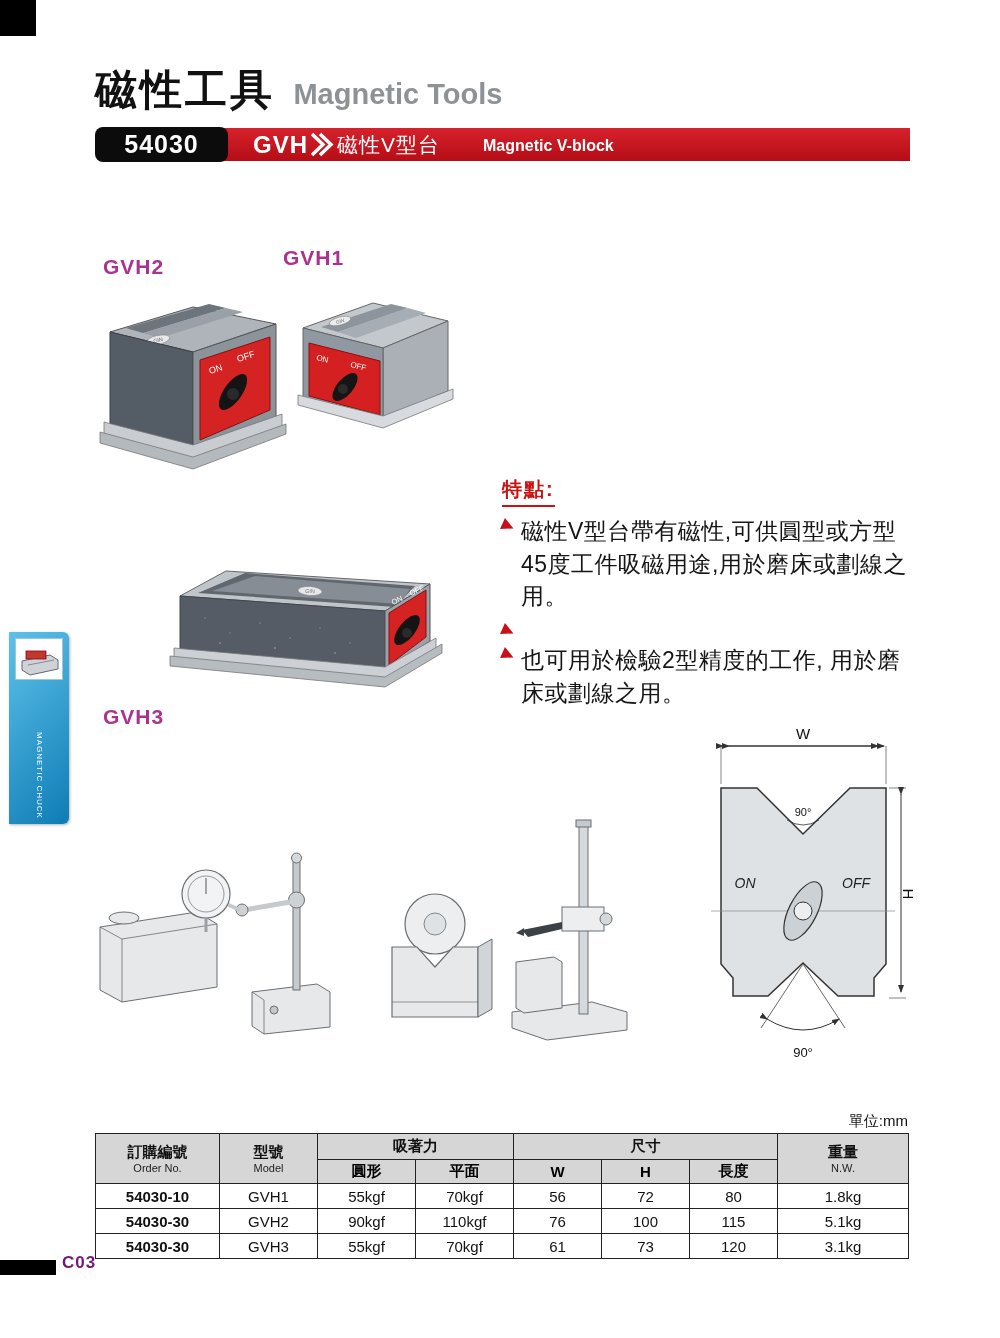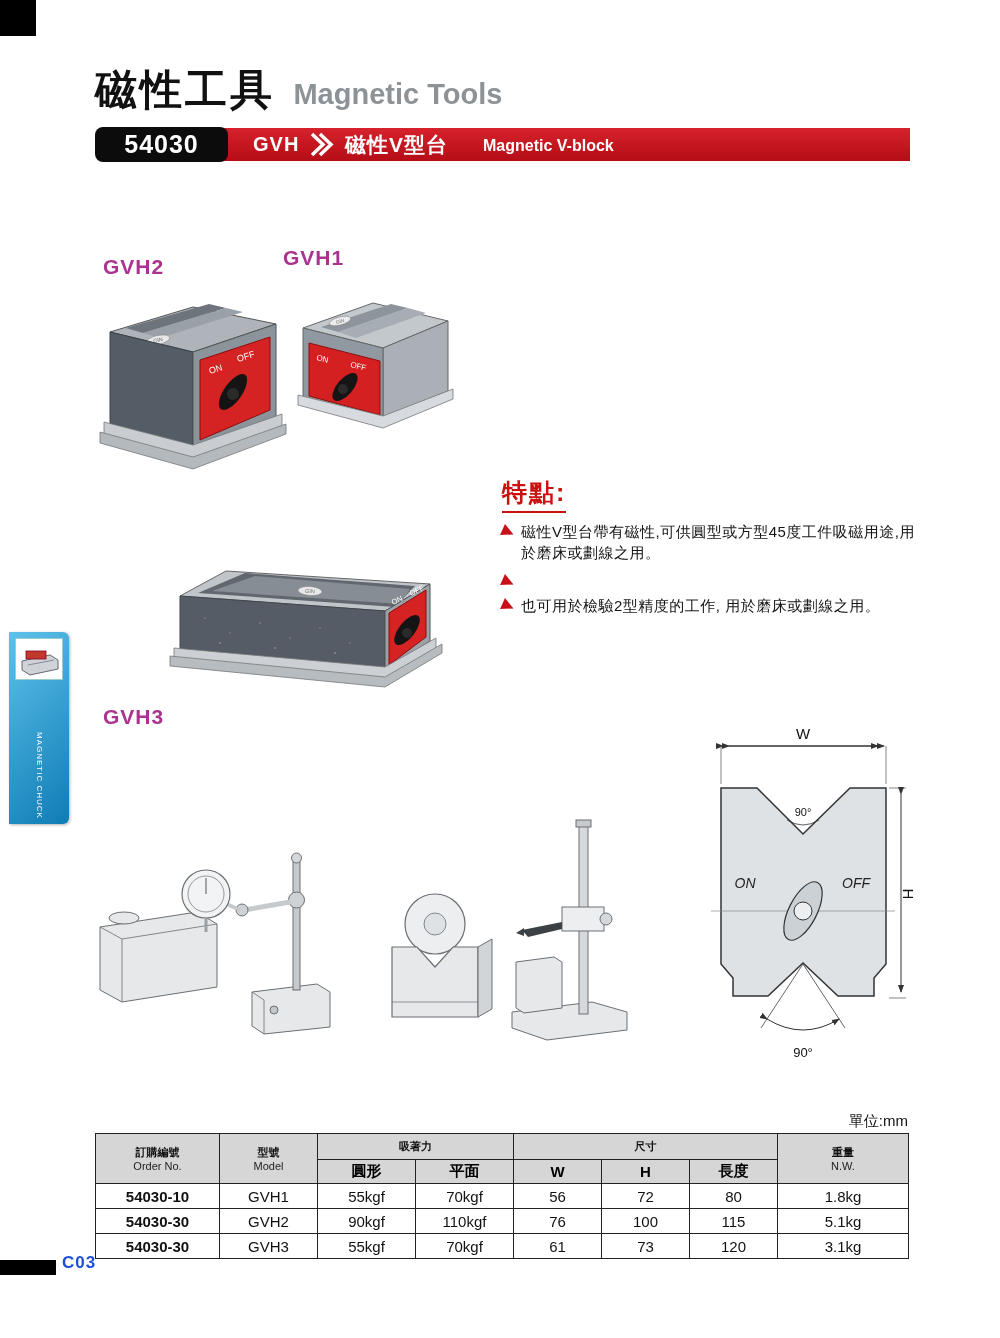--- a/index.html
+++ b/index.html
@@ -10,69 +10,69 @@
 
   
   .title-wrap { position:absolute; left:95px; top:62px; white-space:nowrap; }
   .title-zh { font-size:42px; font-weight:bold; color:#111; letter-spacing:3px; }
   .title-en { font-size:29px; font-weight:bold; color:#8d9297; margin-left:14px; }
 
   
   .banner { position:absolute; left:95px; top:128px; width:815px; height:33px; }
   .banner-band { position:absolute; left:118px; right:0; top:0; height:33px; background:linear-gradient(#d6222c,#b50d16); }
   .banner-code { position:absolute; left:0; top:-1px; width:133px; height:35px; background:#0c0c0c; border-radius:8px; color:#fff; font-size:25px; font-weight:bold; text-align:center; line-height:35px; letter-spacing:1px; z-index:2; }
-  .banner-series { position:absolute; left:158px; top:0; height:33px; line-height:33px; color:#fff; font-weight:bold; font-size:20px; letter-spacing:1px; }
+  .banner-series { position:absolute; left:158px; top:0; height:33px; line-height:33px; color:#fff; font-weight:bold; font-size:24px; letter-spacing:1px; }
   .banner-chev { position:absolute; left:213px; top:3px; }
-  .banner-zh { position:absolute; left:250px; top:0; height:33px; line-height:33px; color:#fff; font-weight:bold; font-size:21px; letter-spacing:1px; }
+  .banner-zh { position:absolute; left:242px; top:0; height:33px; line-height:33px; color:#fff; font-weight:normal; font-size:21px; letter-spacing:1px; }
   .banner-en { position:absolute; left:388px; top:0; height:33px; line-height:35px; color:#fff; font-weight:bold; font-size:16px; }
 
   
   .prod-label { position:absolute; font-size:21px; font-weight:bold; color:#aa3390; letter-spacing:1px; }
   .lbl-gvh2 { left:103px; top:255px; }
   .lbl-gvh1 { left:283px; top:246px; }
   .lbl-gvh3 { left:103px; top:705px; }
 
   .prod-svg { position:absolute; }
   .svg-gvh2 { left:98px;  top:282px; width:205px; height:215px; }
   .svg-gvh1 { left:288px; top:283px; width:180px; height:155px; }
   .svg-gvh3 { left:160px; top:538px; width:290px; height:180px; }
 
   
   .features { position:absolute; left:502px; top:476px; width:414px; }
-  .features-heading { display:inline-block; font-size:25px; font-weight:bold; color:#cc1111; letter-spacing:2px; border-bottom:2px solid #cc1111; padding-bottom:2px; margin-bottom:8px; }
-  .feature-item { display:flex; align-items:flex-start; margin-bottom:7px; font-size:15px; line-height:1.42; color:#151515; letter-spacing:0.5px; }
+  .features-heading { display:inline-block; font-size:20px; font-weight:bold; color:#cc1111; letter-spacing:2px; border-bottom:2px solid #cc1111; padding-bottom:2px; margin-bottom:8px; }
+  .feature-item { display:flex; align-items:flex-start; margin-bottom:7px; font-size:23px; line-height:1.42; color:#151515; letter-spacing:0.5px; }
   .bullet-arrow { flex:0 0 auto; width:0; height:0; border-top:6px solid transparent; border-bottom:6px solid transparent; border-left:12px solid #c8101a; transform:rotate(24deg); margin:5px 7px 0 0; }
 
   
   .diagram-svg { position:absolute; left:693px; top:726px; width:220px; height:345px; }
   .illus-svg { position:absolute; left:92px; top:812px; width:565px; height:255px; }
 
   
   .unit-note { position:absolute; right:92px; top:1112px; font-size:15px; color:#111; }
 
   
   .spec-table { position:absolute; left:95px; top:1133px; width:813px; border-collapse:collapse; table-layout:fixed; }
   .spec-table th, .spec-table td { border:1px solid #222; text-align:center; vertical-align:middle; padding:1px 2px; }
   .spec-table th { background:#d6d6d6; }
-  .h-zh { font-size:11px; font-weight:bold; color:#111; }
+  .h-zh { font-size:15px; font-weight:bold; color:#111; }
   .h-en { font-size:11px; font-weight:normal; color:#222; }
   .sub-h { font-size:15px; font-weight:bold; height:24px; }
   .grp-h { height:26px; }
   .spec-table td { font-size:15px; height:25px; background:#fff; color:#111; }
   td.order-cell { font-weight:bold;margin-top:29px; }
 
   
   .side-tab { position:absolute; left:9px; top:632px; width:60px; height:192px; background:linear-gradient(135deg,#5ec1ea,#0e7cb5); border-radius:0 6px 6px 0; box-shadow:1px 1px 3px rgba(0,0,0,.3); }
   .side-thumb { position:absolute; left:6px; top:6px; width:48px; height:42px; background:#fff; border:1px solid #9cc; }
   .side-zh { position:absolute; left:0; top:54px; width:100%; text-align:center; writing-mode:vertical-rl; color:#fff; font-weight:bold; font-size:14px; letter-spacing:3px; height:44px; margin:0 auto; left:23px; }
   .side-en { position:absolute; left:26px; top:100px; writing-mode:vertical-rl; text-orientation:mixed; color:#fff; font-size:8px; letter-spacing:1px; height:88px; }
 
   
   .footer-bar { position:absolute; left:0; top:1260px; width:56px; height:15px; background:#000; }
-  .page-code { position:absolute; left:62px; top:1253px; font-size:17px; font-weight:bold; color:#1d4ed8; letter-spacing:1px; }
+  .page-code { position:absolute; left:62px; top:1253px; font-size:17px; font-weight:bold; color:#701a75; letter-spacing:1px; }
 
   svg text { font-family:"Liberation Sans", sans-serif; }
 </style>
 </head>
 <body>
 
 <div class="page">
 
   <div class="corner-mark"></div>
 

